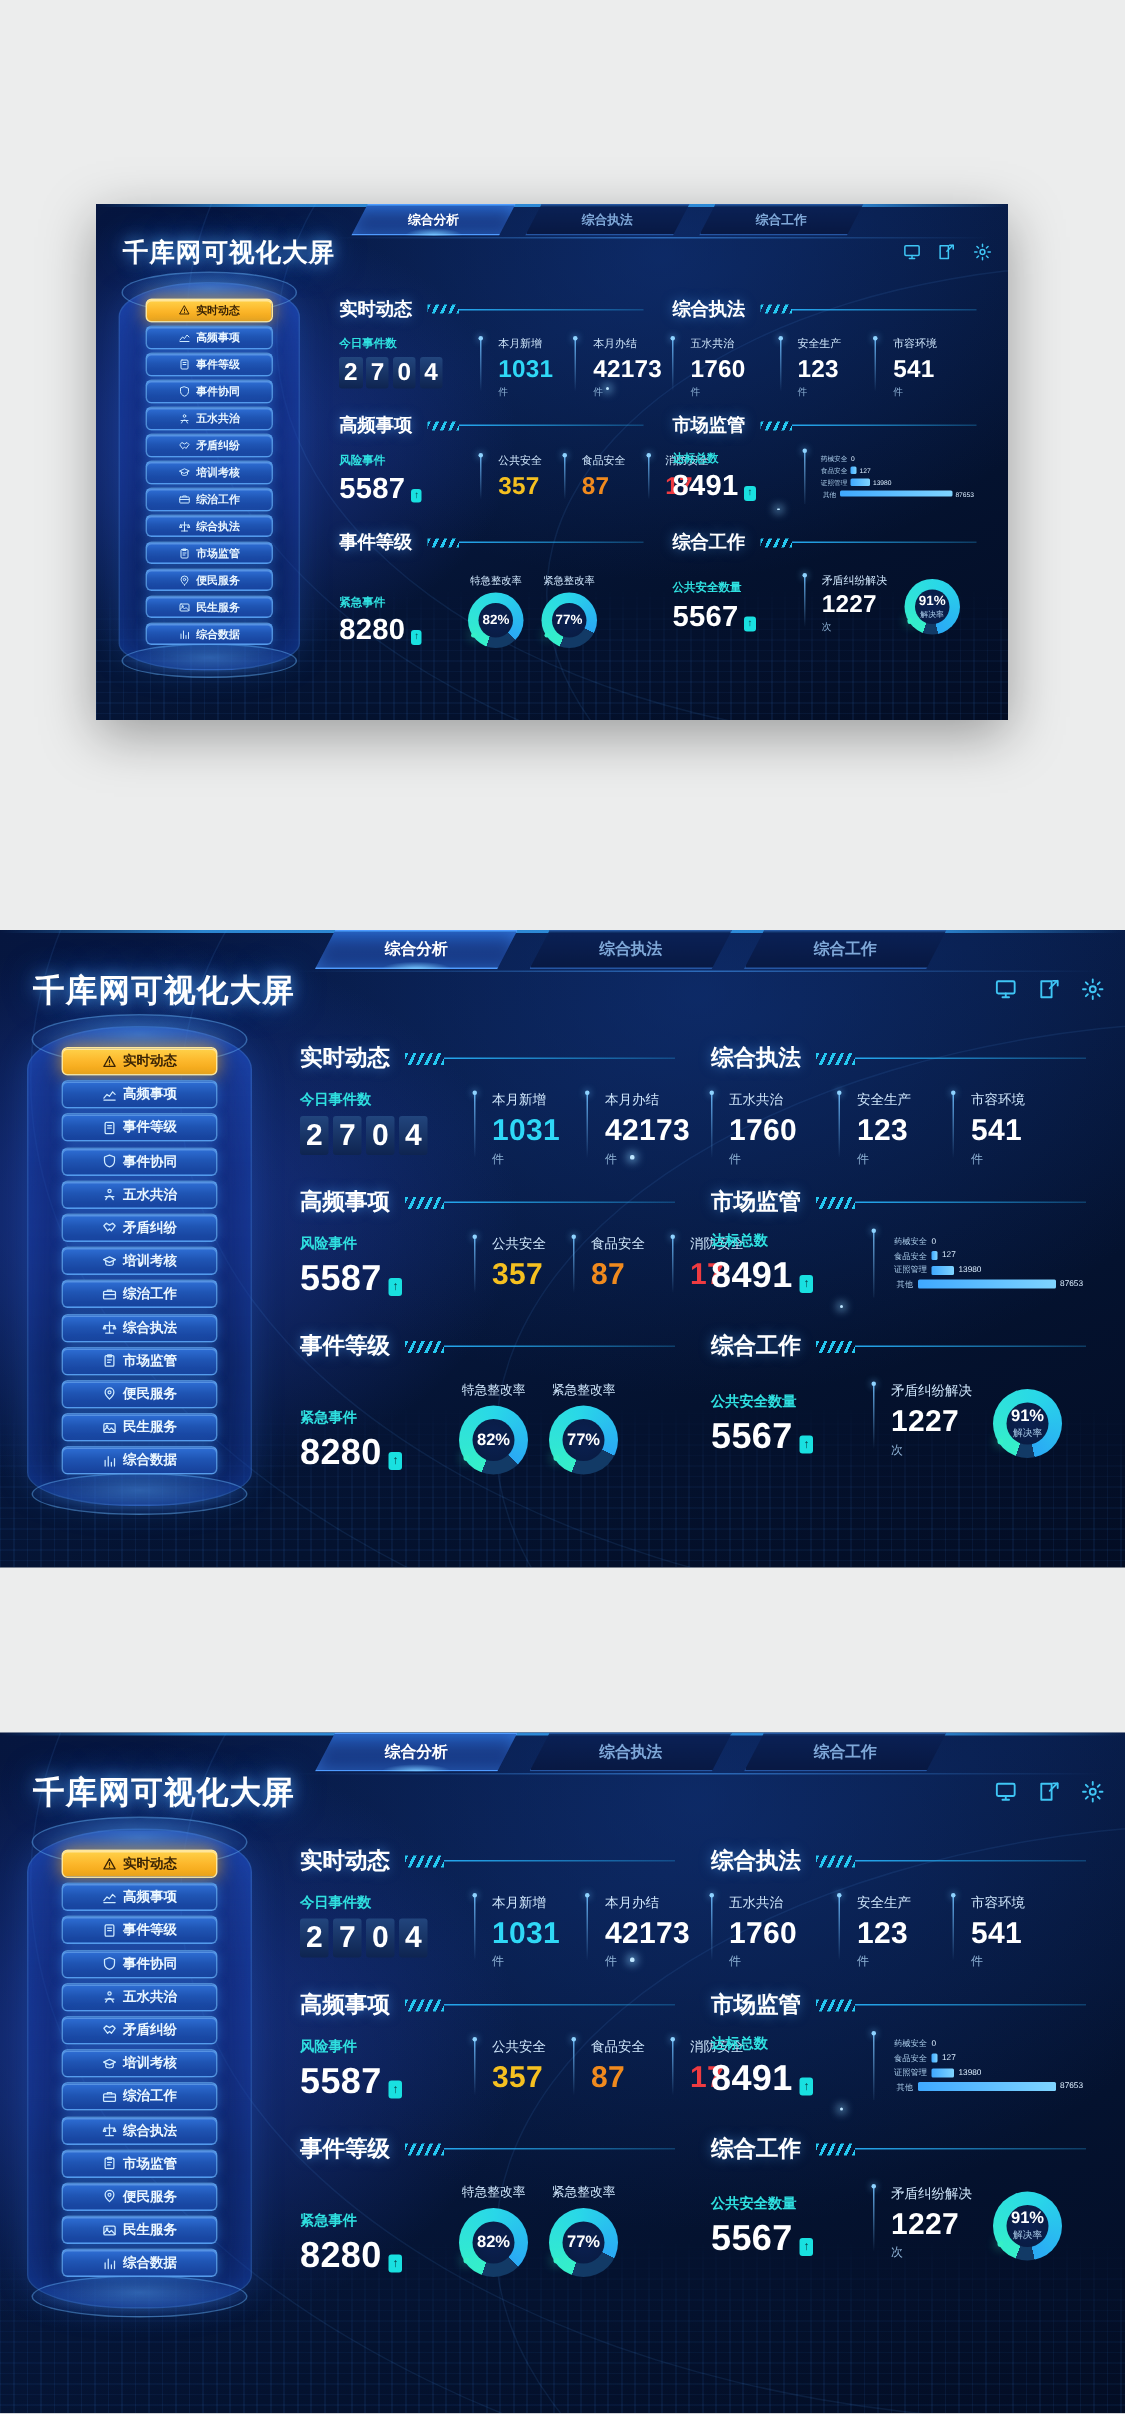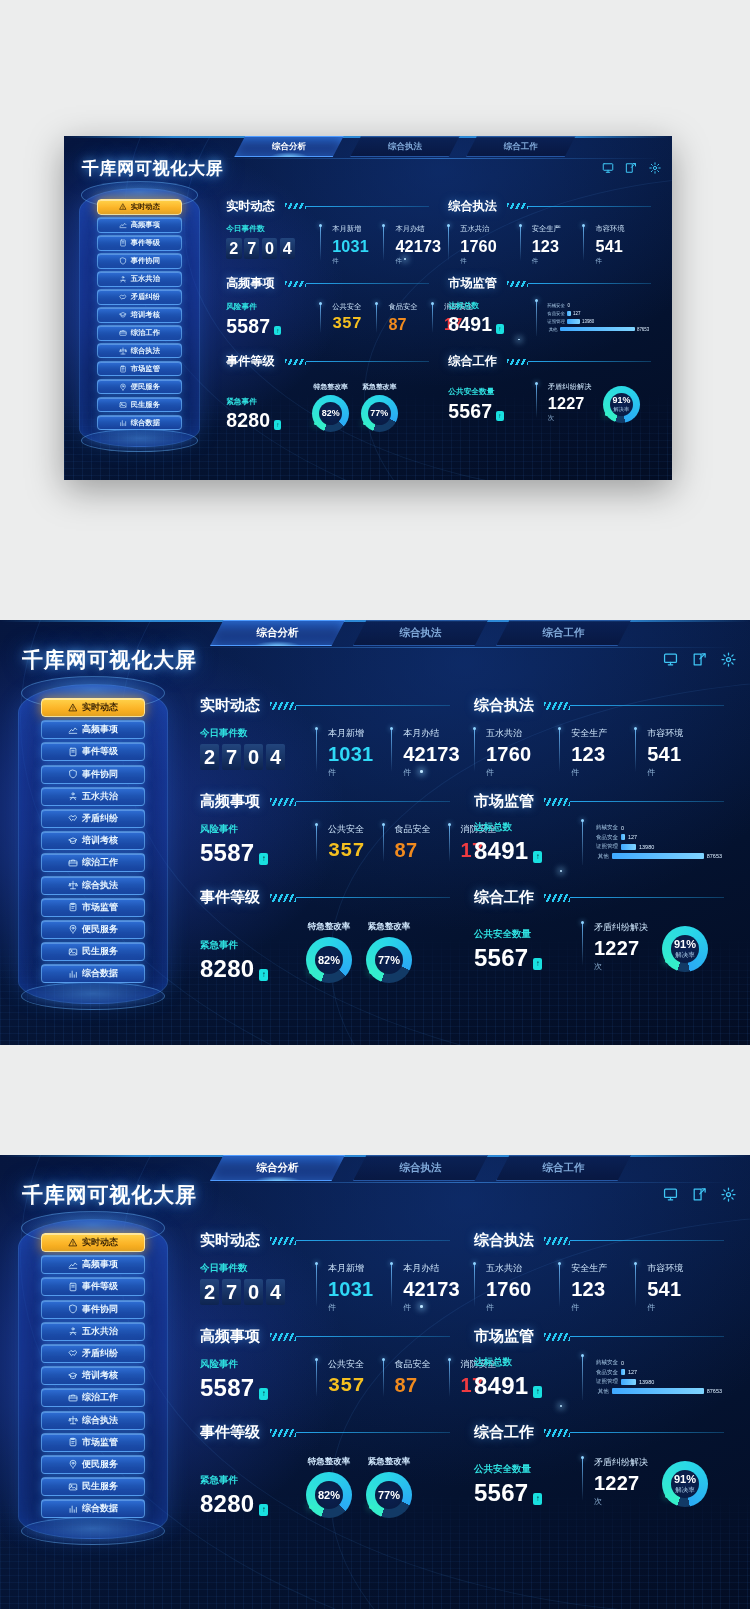--- a/index.html
+++ b/index.html
@@ -119,21 +119,21 @@
     width:1px; background:linear-gradient(to bottom, rgba(110,190,255,.9), rgba(110,190,255,0));
   }
   .m.tick::after{
     content:""; position:absolute; left:-1px; top:0; width:3px; height:3px; border-radius:50%;
     background:#8fd3ff; box-shadow:0 0 5px #6cc2ff;
   }
   .m-lab { color:#cfe6fb; white-space:nowrap; }
   .m-lab.cyan { color:#2fe0e0; font-weight:bold; }
   .m-val { color:#ffffff; font-weight:bold; letter-spacing:.01em; white-space:nowrap; display:flex; align-items:baseline; }
   .m-val.cyan { color:#2fd8f6; }
-  .m-val.gold { color:#f5c020;font-family:Liberation Mono, monospace; }
+  .m-val.gold { color:#f5c020; }
   .m-val.orange { color:#f08a1e; }
   .m-val.red { color:#ef3b41; }
   .m-unit { color:#8fb3d6; }
 
   
   .flip { display:flex; }
   .flip span {
     display:flex; align-items:center; justify-content:center;
     color:#fff; font-weight:bold;
     background:linear-gradient(180deg,#1d3a6e 0%,#112murky 0%,#0d2351 100%);
@@ -150,21 +150,21 @@
   .bar-row { display:flex; align-items:center; }
   .bar-lab { color:#a9cbe8; text-align:right; white-space:nowrap; }
   .bar-track { position:relative; flex:1; }
   .bar-fill { background:linear-gradient(to right,#3fa9ff,#7fd4ff); border-radius:1px; }
   .bar-num { color:#dceeff; white-space:nowrap; }
   .bar-axis { position:absolute; top:0; bottom:0; width:1px; background:linear-gradient(to bottom, rgba(120,195,255,.85), rgba(120,195,255,.05)); }
   .bar-axis::after{ content:""; position:absolute; left:-1px; top:-2px; width:3px; height:3px; border-radius:50%; background:#8fd3ff; box-shadow:0 0 5px #6cc2ff; }
 
   
   .donut-wrap { display:flex; flex-direction:column; align-items:center; }
-  .donut-lab { color:#cfe6fb; white-space:nowrap;font-weight:bold; }
+  .donut-lab { color:#cfe6fb; white-space:nowrap; }
   .donut { position:relative; border-radius:50%; }
   .donut .hole { position:absolute; border-radius:50%;
     background:radial-gradient(circle at 50% 45%, #0b2152 0%, #081a40 100%); }
   .donut .ctr { position:absolute; inset:0; display:flex; flex-direction:column; align-items:center; justify-content:center; }
   .donut .pct { color:#fff; font-weight:bold; }
   .donut .sub { color:#a9cbe8; }
   .donut .dot { position:absolute; border-radius:50%; background:#36f0c8; box-shadow:0 0 7px #36f0c8; }
 
   .spark { position:absolute; border-radius:50%; background:#bfe6ff; box-shadow:0 0 6px 2px rgba(140,210,255,.65); }
 </style>

